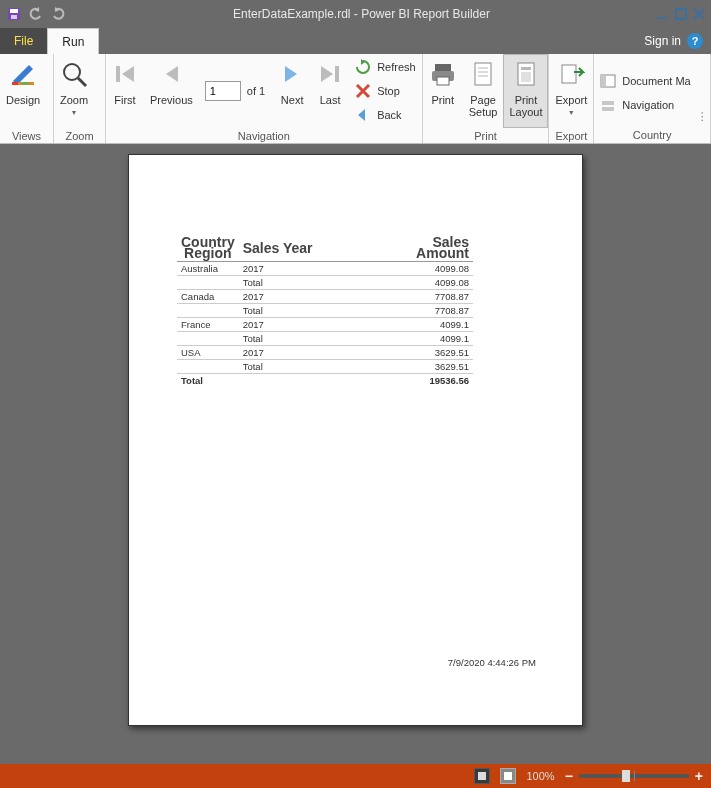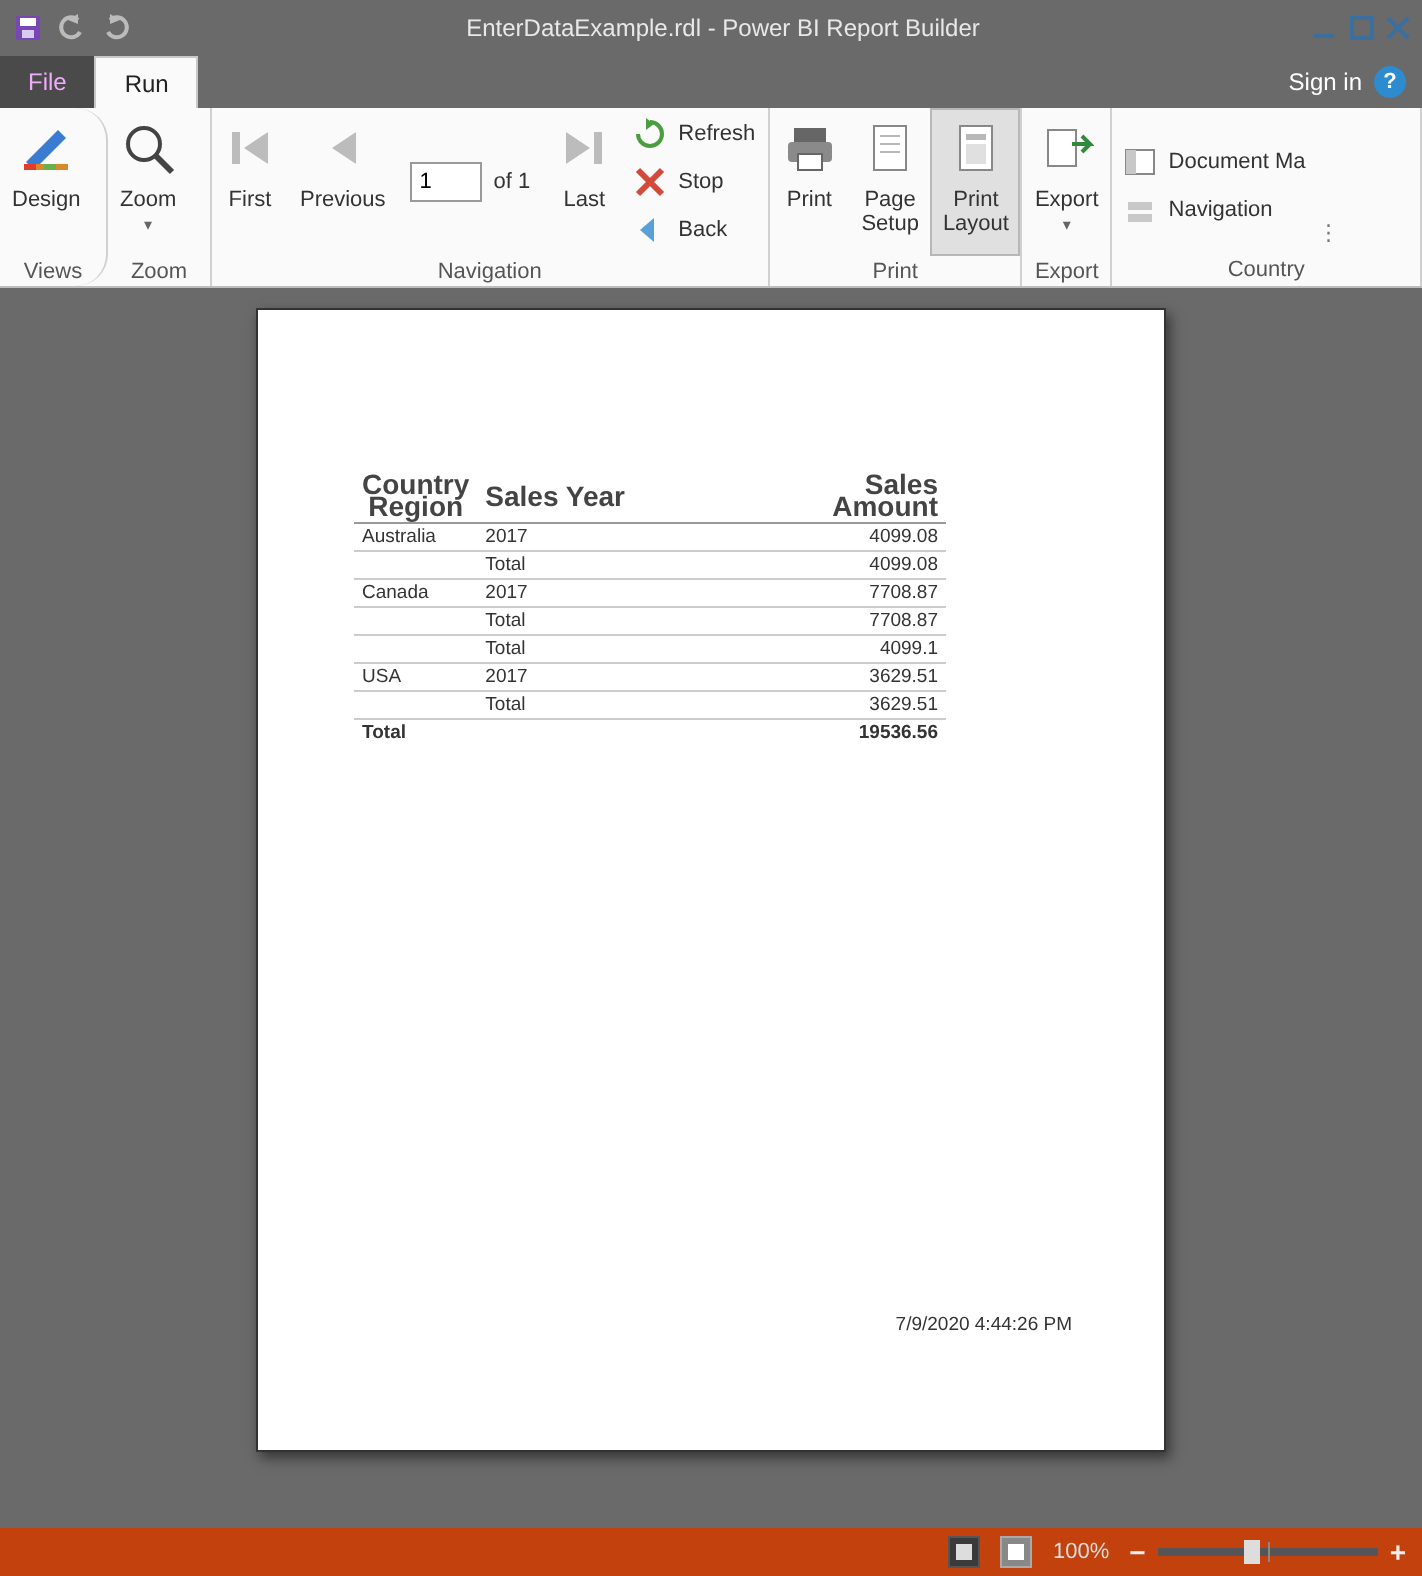--- a/index.html
+++ b/index.html
@@ -9,21 +9,21 @@
   
   .titlebar { height: 28px; background: #6a6a6a; display: flex; align-items: center; color: #e8e8e8; font-size: 12px; }
   .titlebar .qat { display: flex; align-items: center; gap: 6px; padding-left: 6px; }
   .titlebar .save-ico svg, .titlebar .undo-ico svg, .titlebar .redo-ico svg { display:block; }
   .titlebar .title { flex: 1; text-align: center; }
   .titlebar .winbtns { display: flex; align-items: center; gap: 6px; padding-right: 6px; }
   .winbtn svg { display:block; }
 
   
   .tabstrip { height: 26px; background: #6a6a6a; display: flex; align-items: flex-end; }
-  .tab { height: 26px; padding: 0 14px; font-size: 12px; line-height: 26px; color: #f0abfc; cursor: pointer; }
+  .tab { height: 26px; padding: 0 14px; font-size: 12px; line-height: 26px; color: #fde047; cursor: pointer; }
   .tab.file { background: #4a4a4a; }
   .tab.active { background: #fafafa; color: #222; border: 1px solid #c8c8c8; border-bottom: none; }
   .tabstrip .spacer { flex: 1; }
   .signin { height: 26px; display: flex; align-items: center; gap: 6px; color: #fff; font-size: 12px; padding-right: 8px; }
   .help-badge { width: 16px; height: 16px; border-radius: 50%; background: #2c8ccf; color: #fff; display: inline-flex; align-items: center; justify-content: center; font-size: 11px; font-weight: bold; }
 
   
   .ribbon { background: #fafafa; border-bottom: 1px solid #bdbdbd; display: flex; height: 90px; }
   .group { display: flex; flex-direction: column; border-right: 1px solid #d0d0d0; }
   .group-body { flex: 1; display: flex; align-items: center; }
@@ -37,21 +37,21 @@
 
   .nav-pager { display: flex; align-items: center; gap: 4px; padding: 0 6px; }
   .pagebox { width: 36px; height: 20px; border: 1px solid #9a9a9a; font-size: 11px; padding: 0 4px; background:#fff; }
   .oftxt { font-size: 11px; color: #333; padding: 0 2px; }
 
   .smallstack { display: flex; flex-direction: column; justify-content: center; padding: 2px 6px; gap: 4px; }
   .smallbtn { display: flex; align-items: center; gap: 6px; font-size: 11px; color: #333; cursor: pointer; height: 20px; }
   .smallbtn .sico { width: 16px; height: 16px; display:flex; align-items:center; justify-content:center; }
   .dotdot { width: 10px; font-size:11px; color:#777; align-self: flex-end; padding-bottom:4px; }
 
-  .group.views   { width: 54px; border-radius: 16px; }
+  .group.views   { width: 54px; }
   .group.zoom    { width: 52px; }
   .group.nav     { flex: 0 0 auto; }
   .group.print   { flex: 0 0 auto; }
   .group.export  { flex: 0 0 auto; }
   .group.options { flex: 1; }
 
   
   .viewer { flex: 1; background: #6a6a6a; display: flex; justify-content: center; overflow: auto; padding: 10px 0; }
   .page { width: 455px; height: 572px; background: #fff; border: 1px solid #333; box-shadow: 2px 3px 6px rgba(0,0,0,.5); position: relative; }
 
@@ -187,20 +187,28 @@
         <span class="ico">
             <svg width="26" height="26">
               <path d="M20 5 L8 13 L20 21 Z" fill="#bcbcbc"></path>
             </svg>
           </span>
         <span class="lbl">Previous</span>
       </div>
       <div class="nav-pager">
         <input class="pagebox" value="1" style="">
         <span class="oftxt">of  1</span>
+      </div>
+      <div class="bigbtn">
+        <span class="ico">
+            <svg width="26" height="26">
+              <path d="M6 5 L18 13 L6 21 Z" fill="#7fb4e6"></path>
+            </svg>
+          </span>
+        <span class="lbl">Next</span>
       </div>
       <div class="bigbtn">
         <span class="ico">
             <svg width="26" height="26">
               <path d="M4 5 L16 13 L4 21 Z" fill="#bcbcbc"></path>
               <rect x="18" y="5" width="4" height="16" fill="#bcbcbc"></rect>
             </svg>
           </span>
         <span class="lbl">Last</span>
       </div>
@@ -346,20 +354,25 @@
             <tr>
               <td class="country">Canada</td>
               <td class="year">2017</td>
               <td class="amt">7708.87</td>
             </tr>
             <tr class="sub">
               <td class="country"></td>
               <td class="year sub-lbl">Total</td>
               <td class="amt">7708.87</td>
             </tr>
+            <tr>
+              <td class="country">France</td>
+              <td class="year">2017</td>
+              <td class="amt">4099.1</td>
+            </tr>
             <tr class="sub">
               <td class="country"></td>
               <td class="year sub-lbl">Total</td>
               <td class="amt">4099.1</td>
             </tr>
             <tr>
               <td class="country">USA</td>
               <td class="year">2017</td>
               <td class="amt">3629.51</td>
             </tr>

